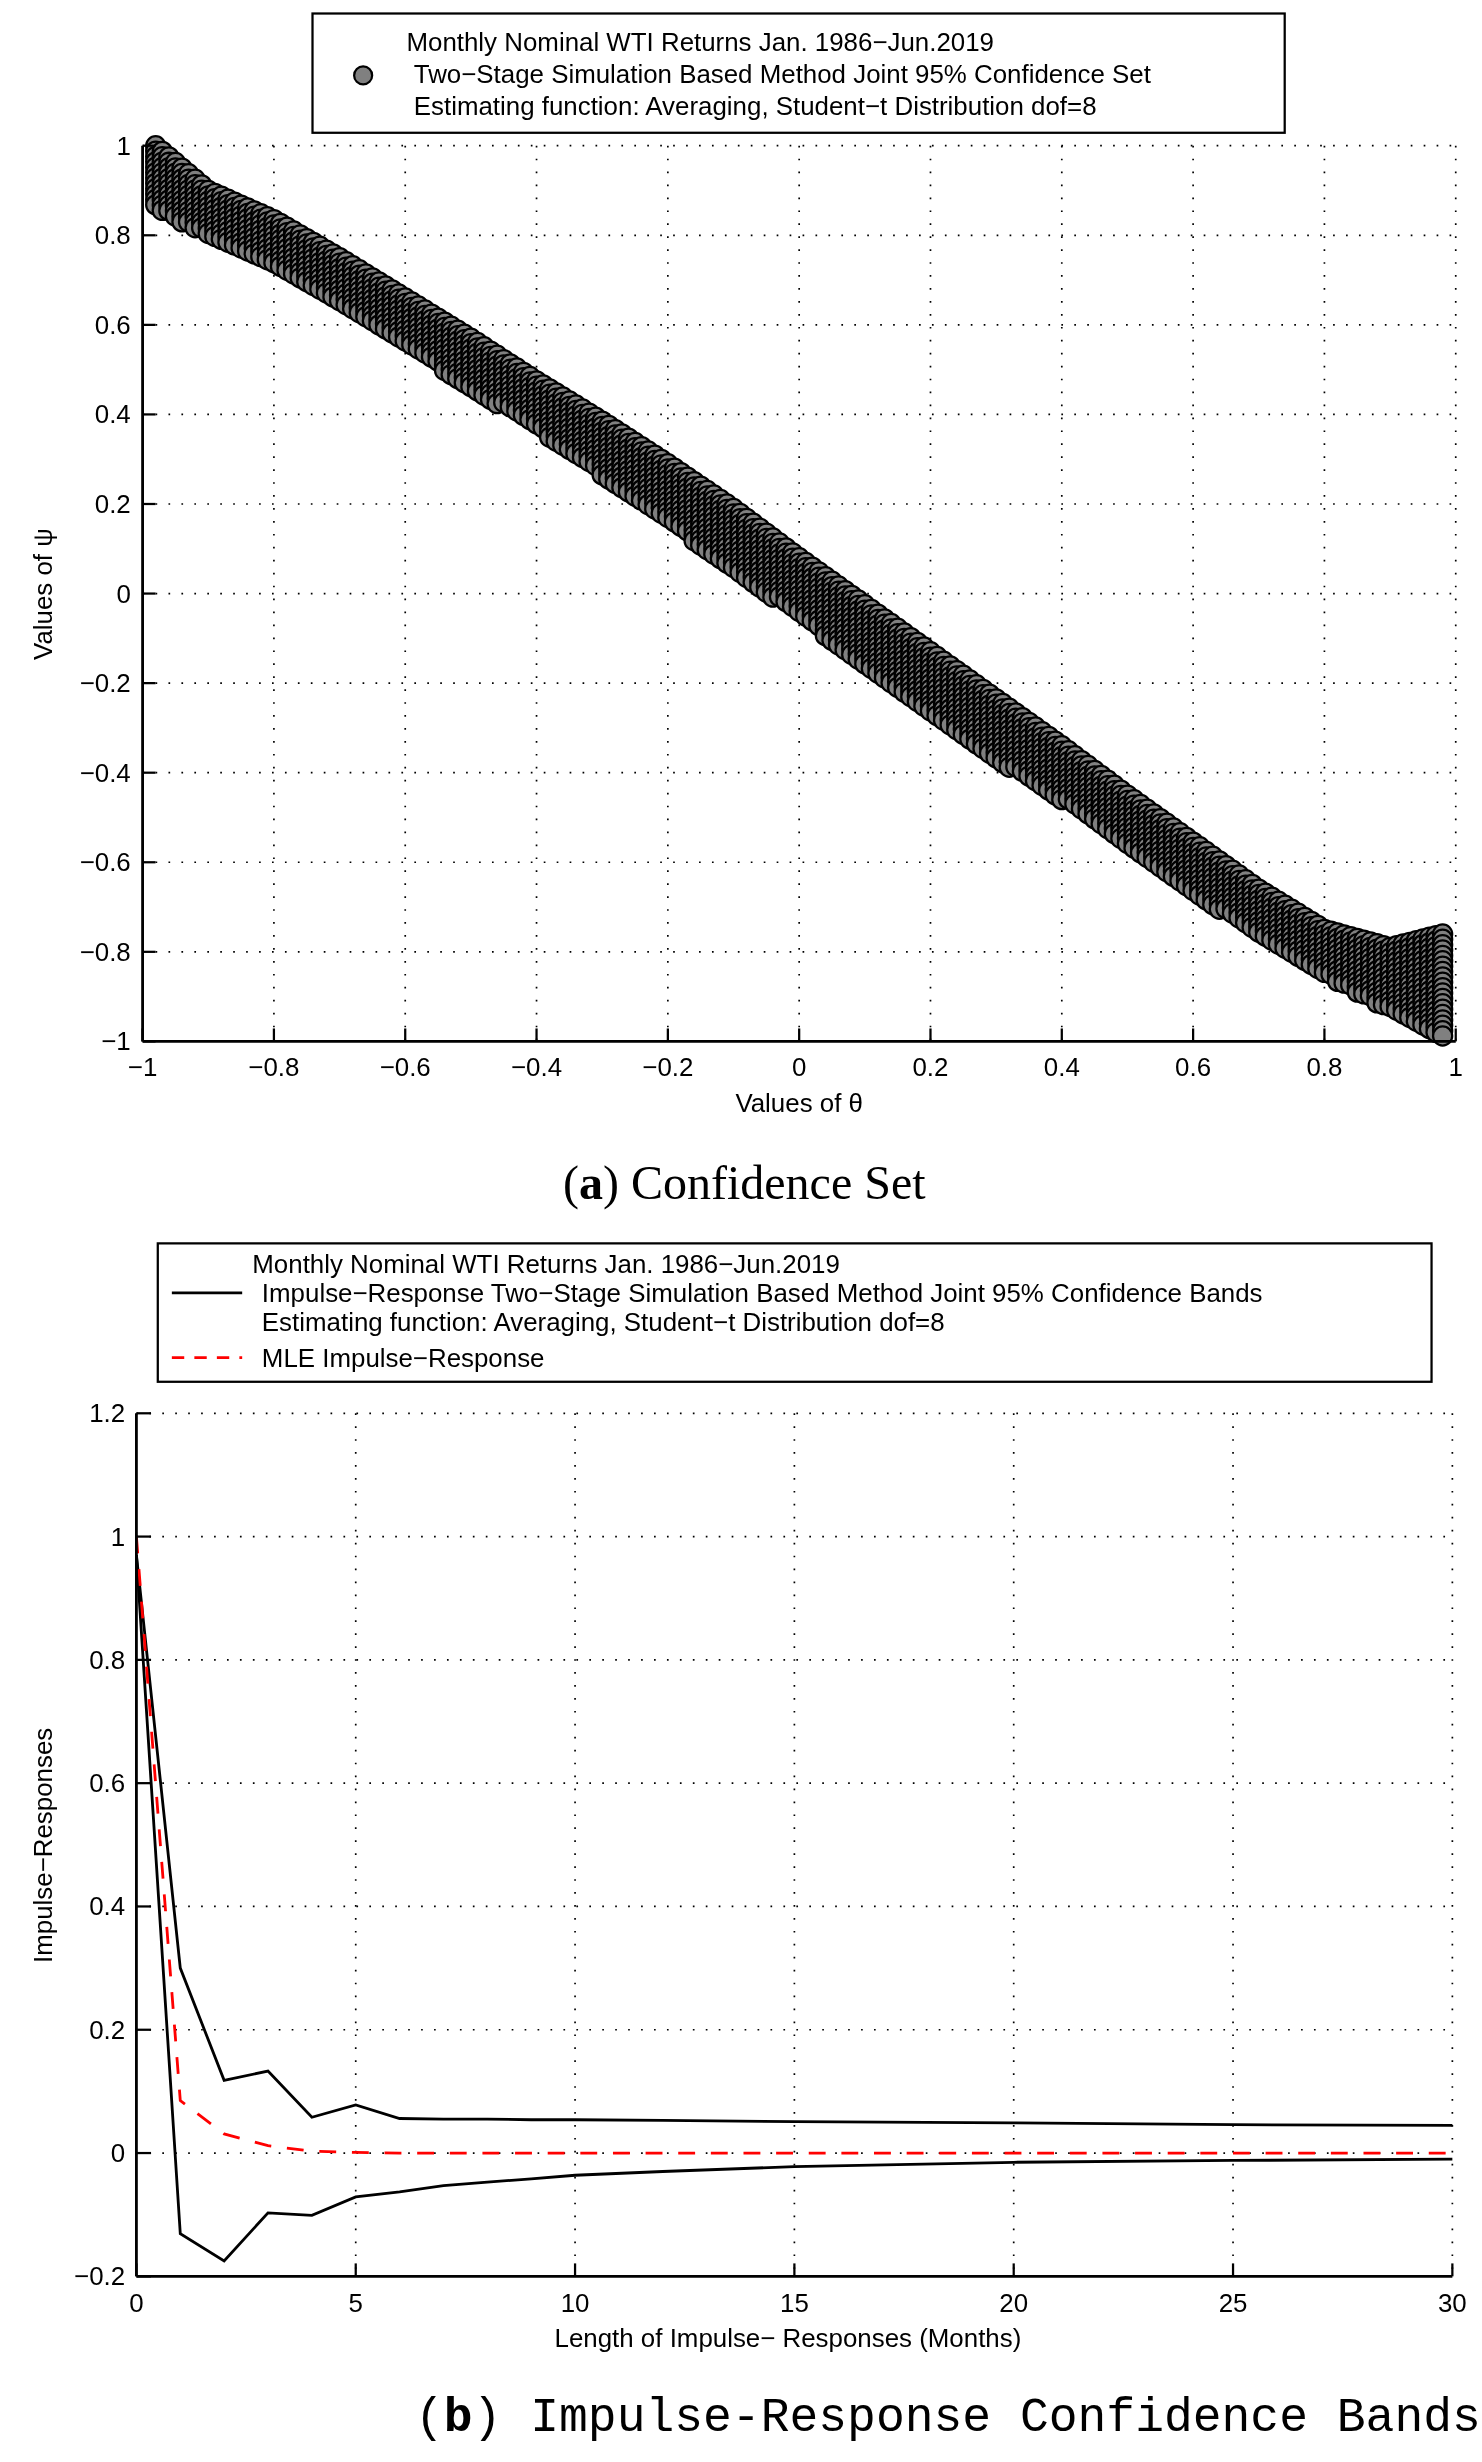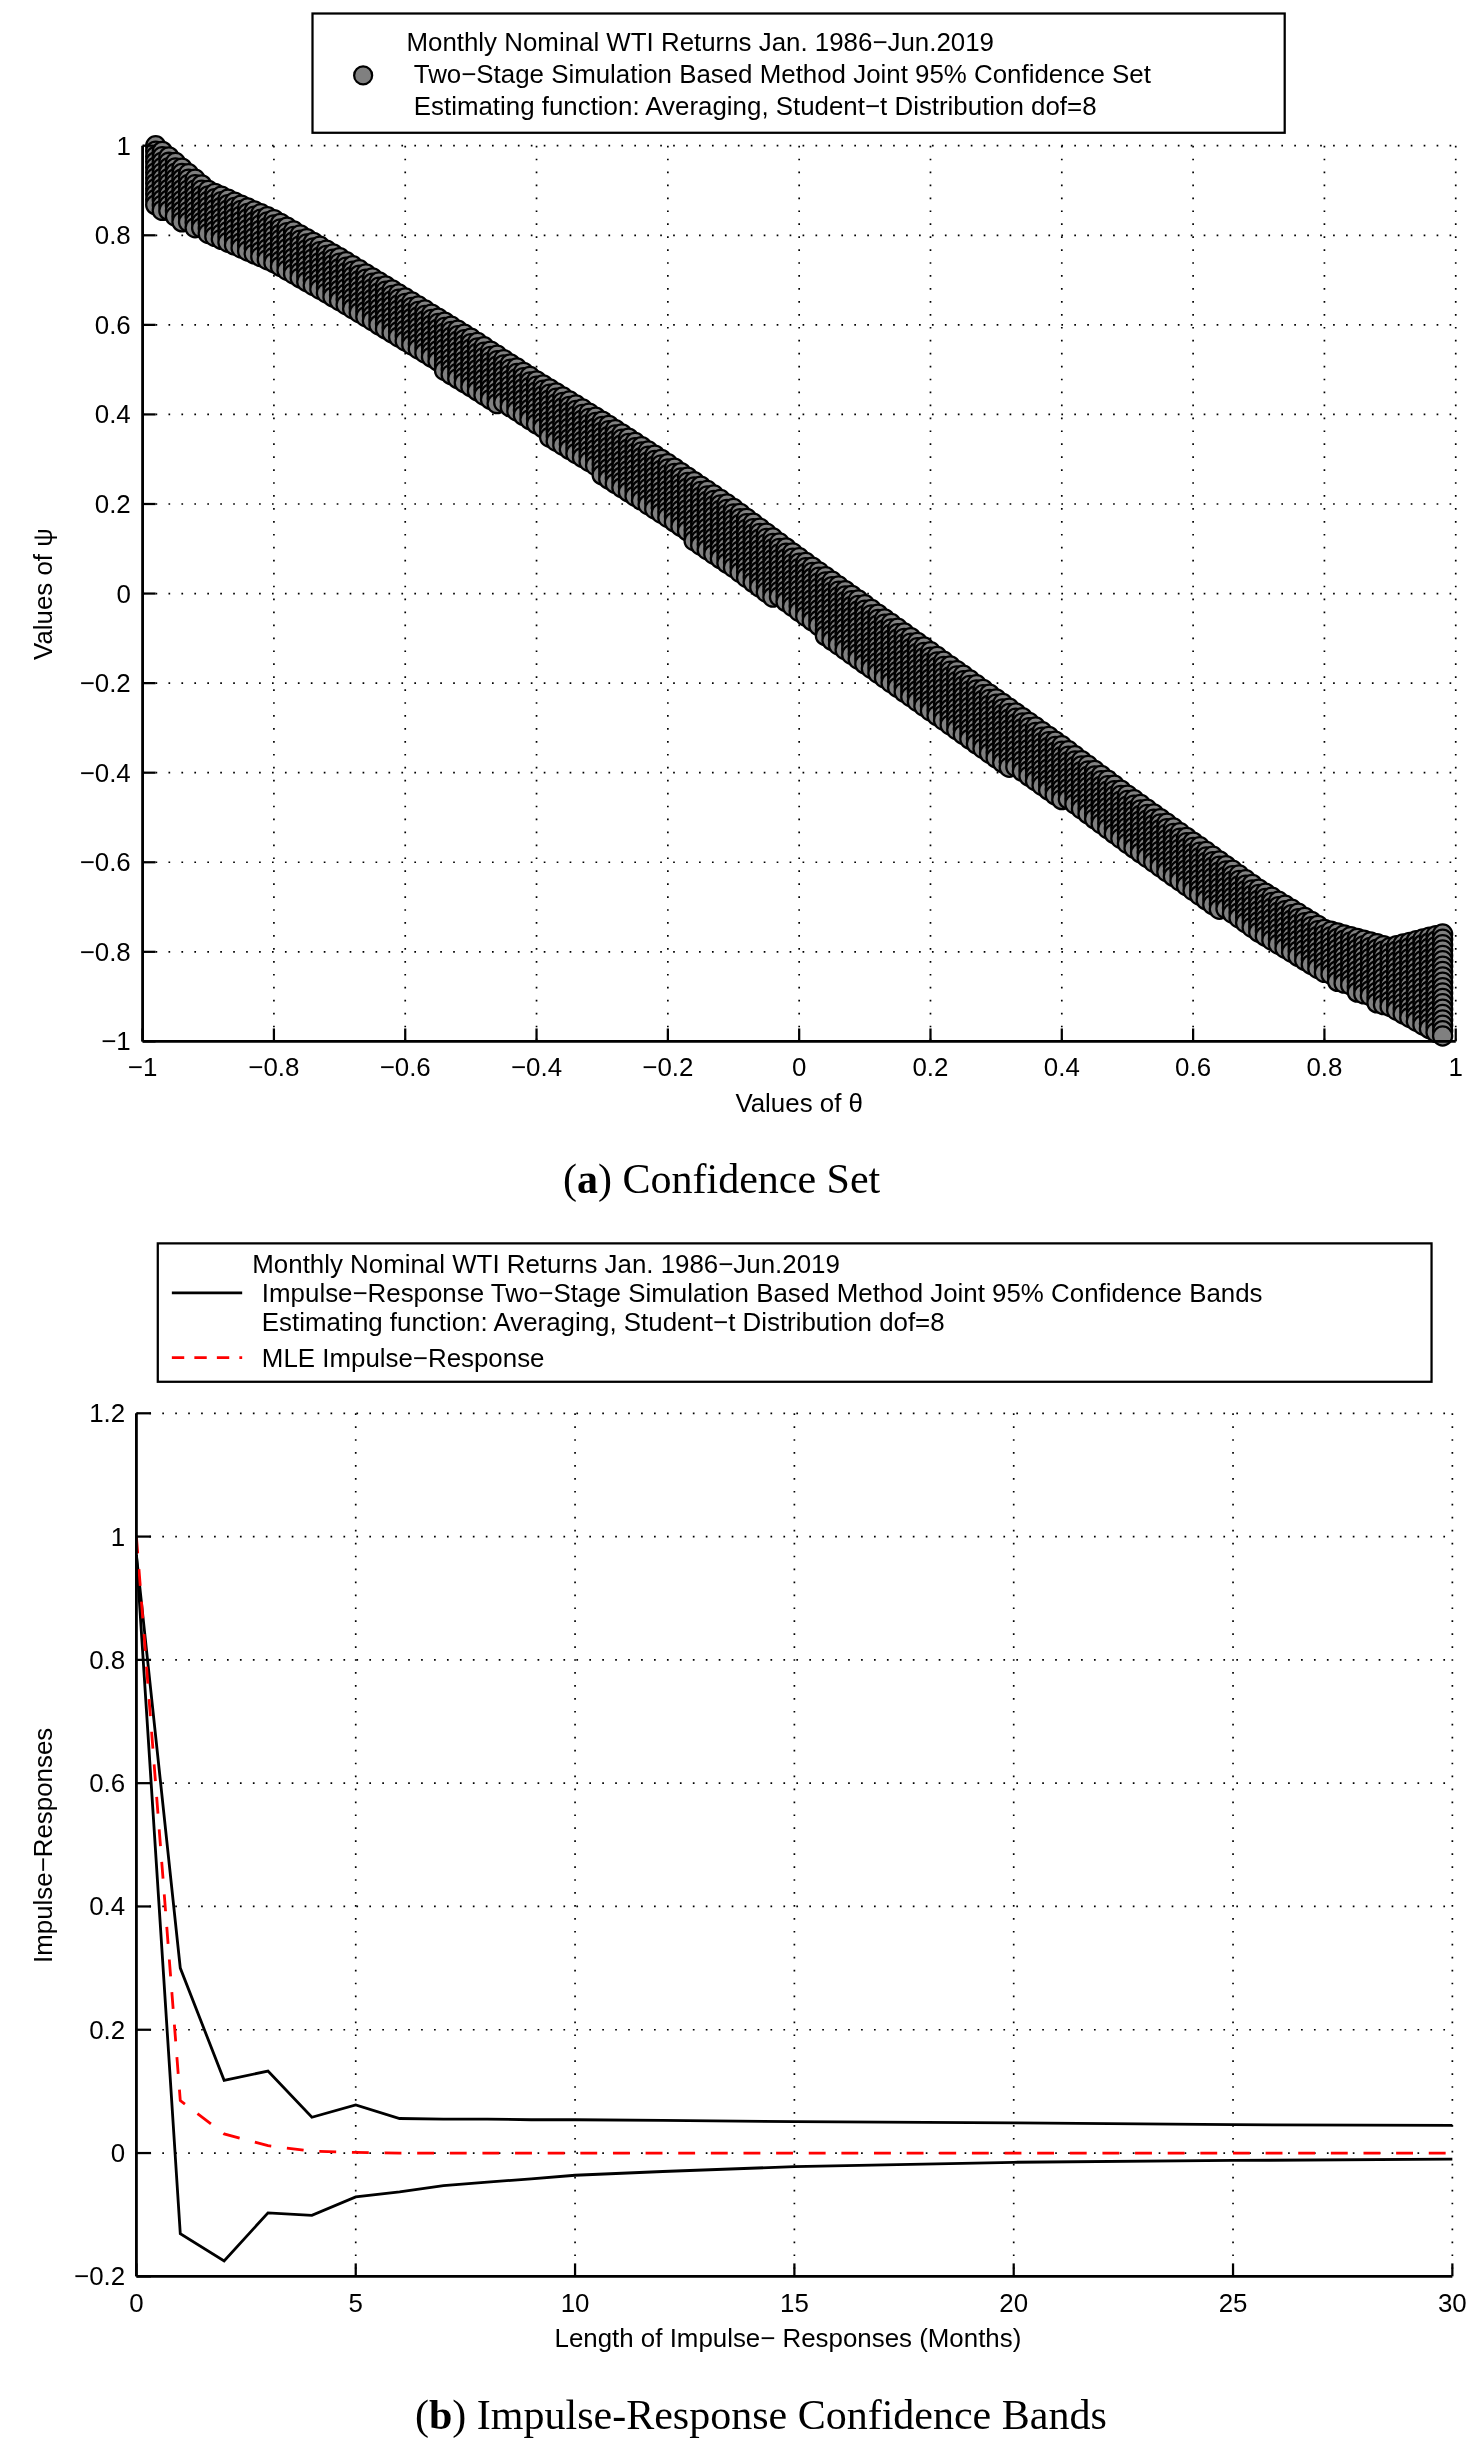--- a/index.html
+++ b/index.html
@@ -1,21 +1,21 @@
 <!DOCTYPE html>
 <html style="font-size:9px"><head>
 <meta charset="utf-8">
 <style>
   html,body{margin:0;padding:0;background:#fff;}
   body{width:1483px;height:2462px;position:relative;overflow:hidden;font-family:"Liberation Sans",sans-serif;}
   svg{position:absolute;left:0;top:0;}
   .tick{font-family:"Liberation Sans",sans-serif;font-size:46px;fill:#000;}
   .axlabel{font-family:"Liberation Sans",sans-serif;font-size:46px;fill:#000;}
   .legtext{font-family:"Liberation Sans",sans-serif;font-size:46px;fill:#000;}
-  .caption{position:absolute;font-family:"Liberation Serif",serif;font-size:42px;color:#000;white-space:nowrap;}
+  .caption{position:absolute;font-family:"Liberation Serif",serif;font-size:48px;color:#000;white-space:nowrap;}
   .caption b{font-weight:bold;}
 </style>
 </head>
 <body>
 
 <svg id="fig" width="1483" height="2462" viewBox="0 0 2635 4376" xmlns="http://www.w3.org/2000/svg">
 
   <g id="gridA" stroke="#000" stroke-width="3" stroke-dasharray="3 20">
       <line x1="486.4" y1="259" x2="486.4" y2="1851"></line>
       <line x1="719.8" y1="259" x2="719.8" y2="1851"></line>
@@ -2257,16 +2257,16 @@
     <text class="legtext" x="465" y="2314">Impulse−Response Two−Stage Simulation Based Method Joint 95% Confidence Bands</text>
     <text class="legtext" x="465" y="2366">Estimating function: Averaging, Student−t Distribution dof=8</text>
     <line x1="305" y1="2413" x2="430" y2="2413" stroke="#ff0000" stroke-width="5" stroke-dasharray="22 18"></line>
     <text class="legtext" x="465" y="2429">MLE Impulse−Response</text>
   </g>
 </svg>
 
 <div class="caption" style="left:563px;top:1155px;">
   (<b>a</b>) <span>Confidence Set</span>
 </div>
-<div class="caption" style="left:415px;top:2391px;">
+<div class="caption" style="left:415px;top:2391px;font-family:Liberation Mono, monospace;">
   (<b>b</b>) <span>Impulse-Response Confidence Bands</span>
 </div>
 
 
 </body></html>

